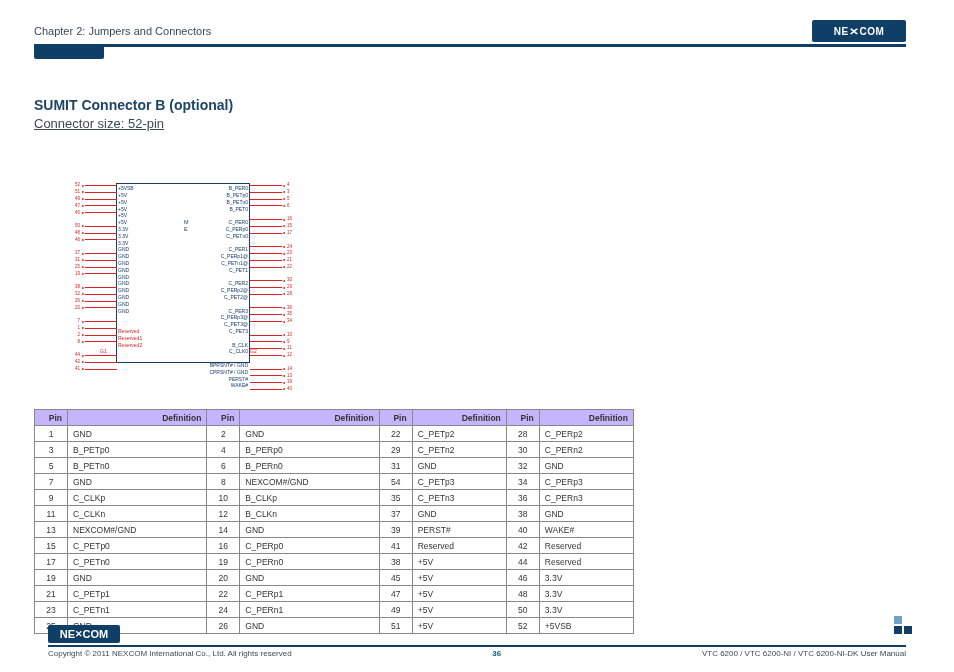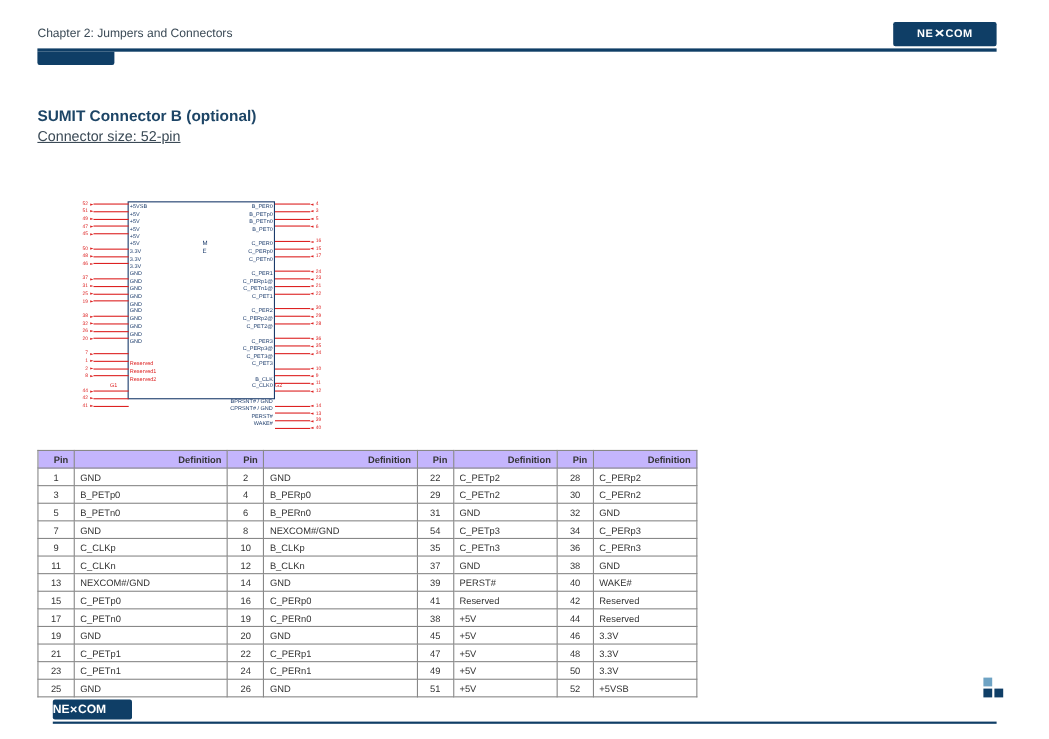--- a/index.html
+++ b/index.html
@@ -102,21 +102,21 @@
     text-align:center;
     width:22px;
   }
 
   .footer {
     position:absolute; left:48px; right:48px; bottom:14px;
   }
   .footer-logo {
     width:72px;height:18px;background:#0f3e66;
     color:#fff;font-size:11px;font-weight:bold;
-    display:flex;align-items:center;
+    display:flex;align-items:center;justify-content:center;
     border-radius:2px;
   }
   .footer-line {
     height:2.5px;background:#0f3e66;margin-top:2px;
   }
   .footer-row {
     display:flex;justify-content:space-between;align-items:center;
     font-size:8px;color:#3b4a56;margin-top:2px;
   }
   .sq-group { display:flex; gap:2px; position:absolute; right:-6px; bottom:24px;}
@@ -625,13 +625,18 @@
     <div style="display:flex;flex-direction:column;gap:2px">
       <div class="sq l"></div>
         <div class="sq d"></div>
     </div>
     <div style="display:flex;flex-direction:column;gap:2px;justify-content:flex-end">
       <div class="sq d"></div>
     </div>
   </div>
   <div class="footer-logo">NE<span class="x" style="font-size:9px">✕</span>COM</div>
   <div class="footer-line"></div>
+  <div class="footer-row">
+    <div>Copyright © 2011 NEXCOM International Co., Ltd. All rights reserved</div>
+    <div class="page-num">36</div>
+    <div>VTC 6200 / VTC 6200-NI / VTC 6200-NI-DK User Manual</div>
+  </div>
 </div>
 
 </body></html>

